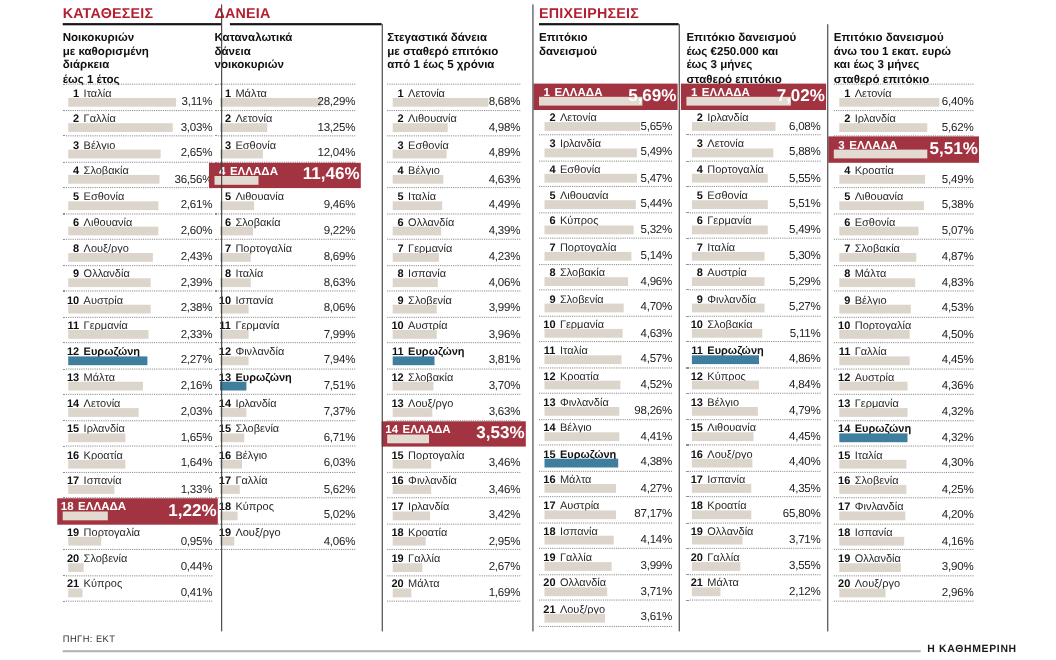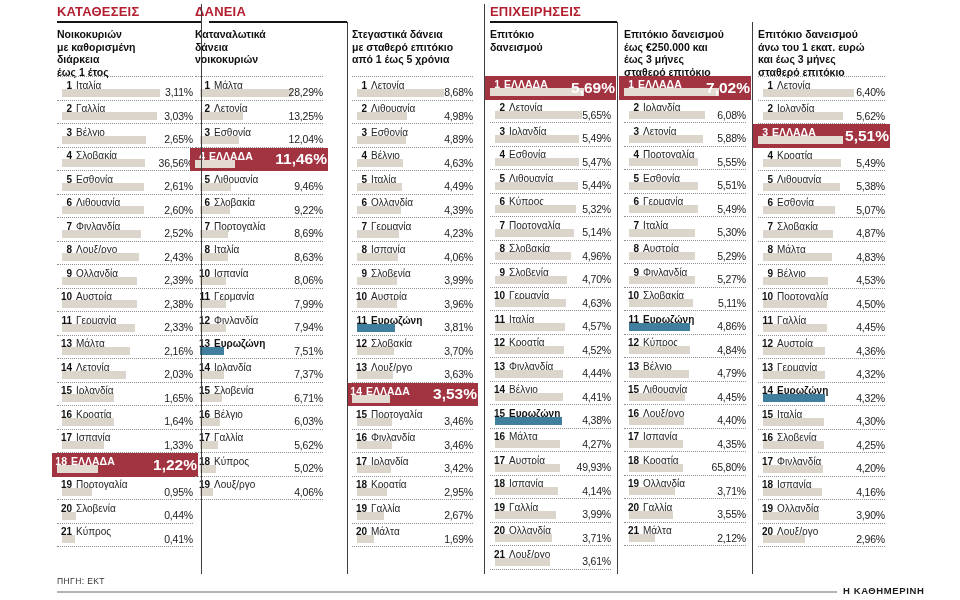--- a/index.html
+++ b/index.html
@@ -70,43 +70,43 @@
           <div class="lbl"><span class="rank">5</span><span class="cname">Εσθονία</span></div>
           <div class="bar" style="width: 60.4%;"></div>
           <div class="val">2,61%</div>
         </div>
         <div class="row">
           <div class="lbl"><span class="rank">6</span><span class="cname">Λιθουανία</span></div>
           <div class="bar" style="width: 60.2%;"></div>
           <div class="val">2,60%</div>
         </div>
         <div class="row">
-          <div class="lbl"><span class="rank">7</span><span class="cname">Φινλανδία</span></div>
-          <div class="bar" style="width: 58.3%;"></div>
-          <div class="val">2,52%</div>
-        </div>
-        <div class="row">
           <div class="lbl"><span class="rank">8</span><span class="cname">Λουξ/ργο</span></div>
           <div class="bar" style="width: 56.3%;"></div>
           <div class="val">2,43%</div>
         </div>
         <div class="row">
           <div class="lbl"><span class="rank">9</span><span class="cname">Ολλανδία</span></div>
           <div class="bar" style="width: 55.3%;"></div>
           <div class="val">2,39%</div>
         </div>
         <div class="row">
           <div class="lbl"><span class="rank">10</span><span class="cname">Αυστρία</span></div>
           <div class="bar" style="width: 55.1%;"></div>
           <div class="val">2,38%</div>
         </div>
         <div class="row">
           <div class="lbl"><span class="rank">11</span><span class="cname">Γερμανία</span></div>
           <div class="bar" style="width: 53.9%;"></div>
           <div class="val">2,33%</div>
+        </div>
+        <div class="row eu">
+          <div class="lbl"><span class="rank">12</span><span class="cname">Ευρωζώνη</span></div>
+          <div class="bar" style="width: 52.6%;"></div>
+          <div class="val">2,27%</div>
         </div>
         <div class="row">
           <div class="lbl"><span class="rank">13</span><span class="cname">Μάλτα</span></div>
           <div class="bar" style="width: 50%;"></div>
           <div class="val">2,16%</div>
         </div>
         <div class="row">
           <div class="lbl"><span class="rank">14</span><span class="cname">Λετονία</span></div>
           <div class="bar" style="width: 47%;"></div>
           <div class="val">2,03%</div>
@@ -414,41 +414,41 @@
           <div class="val">4,57%</div>
         </div>
         <div class="row">
           <div class="lbl"><span class="rank">12</span><span class="cname">Κροατία</span></div>
           <div class="bar" style="width: 57.2%;"></div>
           <div class="val">4,52%</div>
         </div>
         <div class="row">
           <div class="lbl"><span class="rank">13</span><span class="cname">Φινλανδία</span></div>
           <div class="bar" style="width: 56.2%;"></div>
-          <div class="val">4,44%</div>
+          <div class="val">98,26%</div>
         </div>
         <div class="row">
           <div class="lbl"><span class="rank">14</span><span class="cname">Βέλγιο</span></div>
           <div class="bar" style="width: 55.8%;"></div>
           <div class="val">4,41%</div>
         </div>
         <div class="row eu">
           <div class="lbl"><span class="rank">15</span><span class="cname">Ευρωζώνη</span></div>
           <div class="bar" style="width: 55.4%;"></div>
           <div class="val">4,38%</div>
         </div>
         <div class="row">
           <div class="lbl"><span class="rank">16</span><span class="cname">Μάλτα</span></div>
           <div class="bar" style="width: 54%;"></div>
           <div class="val">4,27%</div>
         </div>
         <div class="row">
           <div class="lbl"><span class="rank">17</span><span class="cname">Αυστρία</span></div>
           <div class="bar" style="width: 53.7%;"></div>
-          <div class="val">49,93%</div>
+          <div class="val">87,17%</div>
         </div>
         <div class="row">
           <div class="lbl"><span class="rank">18</span><span class="cname">Ισπανία</span></div>
           <div class="bar" style="width: 52.4%;"></div>
           <div class="val">4,14%</div>
         </div>
         <div class="row">
           <div class="lbl"><span class="rank">19</span><span class="cname">Γαλλία</span></div>
           <div class="bar" style="width: 50.5%;"></div>
           <div class="val">3,99%</div>

